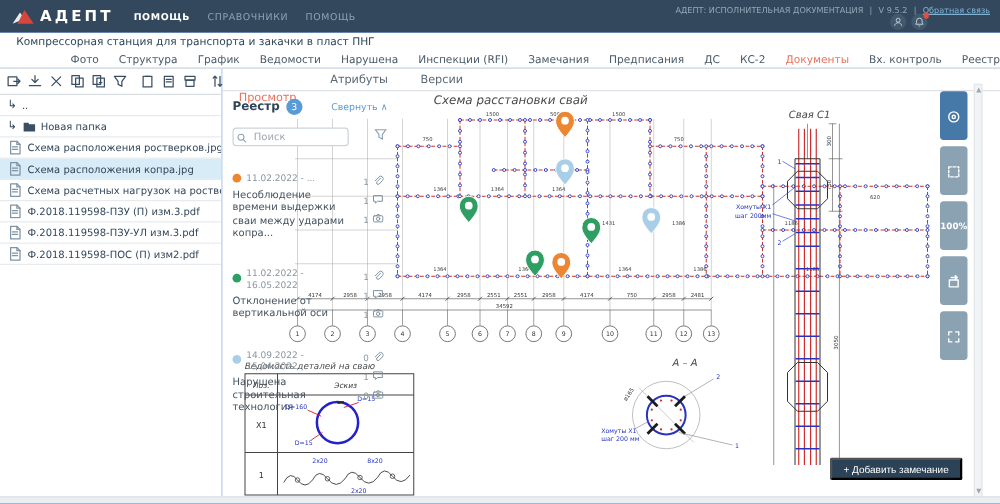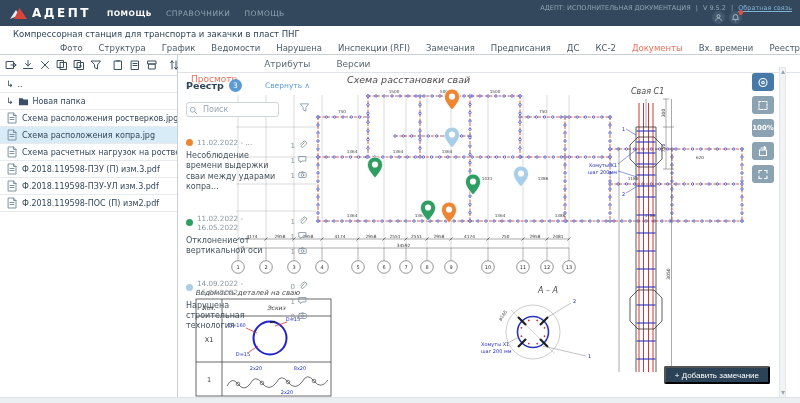--- a/index.html
+++ b/index.html
@@ -69,21 +69,21 @@
   .reg-main{flex:1;padding-right:2px;}
   .reg-dates{display:flex;align-items:center;gap:4px;font-size:7.2px;color:#8A97A2;}
   .dot{width:7px;height:7px;border-radius:50%;flex:none;}
   .reg-text{margin-top:4px;font-size:8px;color:#44525E;line-height:1.3;}
   .reg-icons{width:24px;display:flex;flex-direction:column;gap:3px;padding-top:2px;}
   .ric{display:flex;align-items:center;justify-content:flex-end;gap:3px;font-size:7px;color:#8A97A2;}
   .ric svg{width:9px;height:9px;stroke:#7A8A96;fill:none;stroke-width:1;stroke-linecap:round;stroke-linejoin:round;}
 
   
   .right-toolbar{position:absolute;right:26px;top:0;display:flex;flex-direction:column;gap:5px;z-index:3;}
-  .tbtn{width:22px;height:18px;border-radius:3px;background:#8BA2B3;color:#fff;display:flex;align-items:center;
+  .tbtn{width:22px;height:39px;border-radius:3px;background:#8BA2B3;color:#fff;display:flex;align-items:center;
         justify-content:center;font-size:7px;font-weight:bold;cursor:pointer;}
   .tbtn.active{background:#4679A8;}
   .tbtn svg{width:13px;height:13px;stroke:#fff;fill:none;stroke-width:1.1;stroke-linecap:round;stroke-linejoin:round;}
 
   
   .vscroll{position:absolute;right:14px;top:-6px;bottom:4px;width:7px;background:#F1F3F5;border:1px solid #E3E7EA;z-index:1;}
   .vs-arrow{position:absolute;left:1px;width:0;height:0;border-left:2.5px solid transparent;border-right:2.5px solid transparent;}
   .vs-up{top:2px;border-bottom:4px solid #9AA7B2;}
   .vs-down{bottom:2px;border-top:4px solid #9AA7B2;}
   .add-note{position:absolute;right:30px;bottom:18px;height:18px;background:#2C4257;color:#fff;font-size:8px;
@@ -139,21 +139,21 @@
         <span class="htab">Структура</span>
         <span class="htab">График</span>
         <span class="htab">Ведомости</span>
         <span class="htab">Нарушена</span>
         <span class="htab">Инспекции (RFI)</span>
         <span class="htab">Замечания</span>
         <span class="htab">Предписания</span>
         <span class="htab">ДС</span>
         <span class="htab">КС-2</span>
         <span class="htab active">Документы</span>
-        <span class="htab">Вх. времени</span>
+        <span class="htab">Вх. контроль</span>
         <span class="htab">Реестр</span>
       </div>
   </div>
 
   <div class="body">
 
     <aside class="sidebar">
       <div class="side-toolbar" id="side-toolbar">
           <span class="ic">
             <svg viewBox="0 0 12 12">

